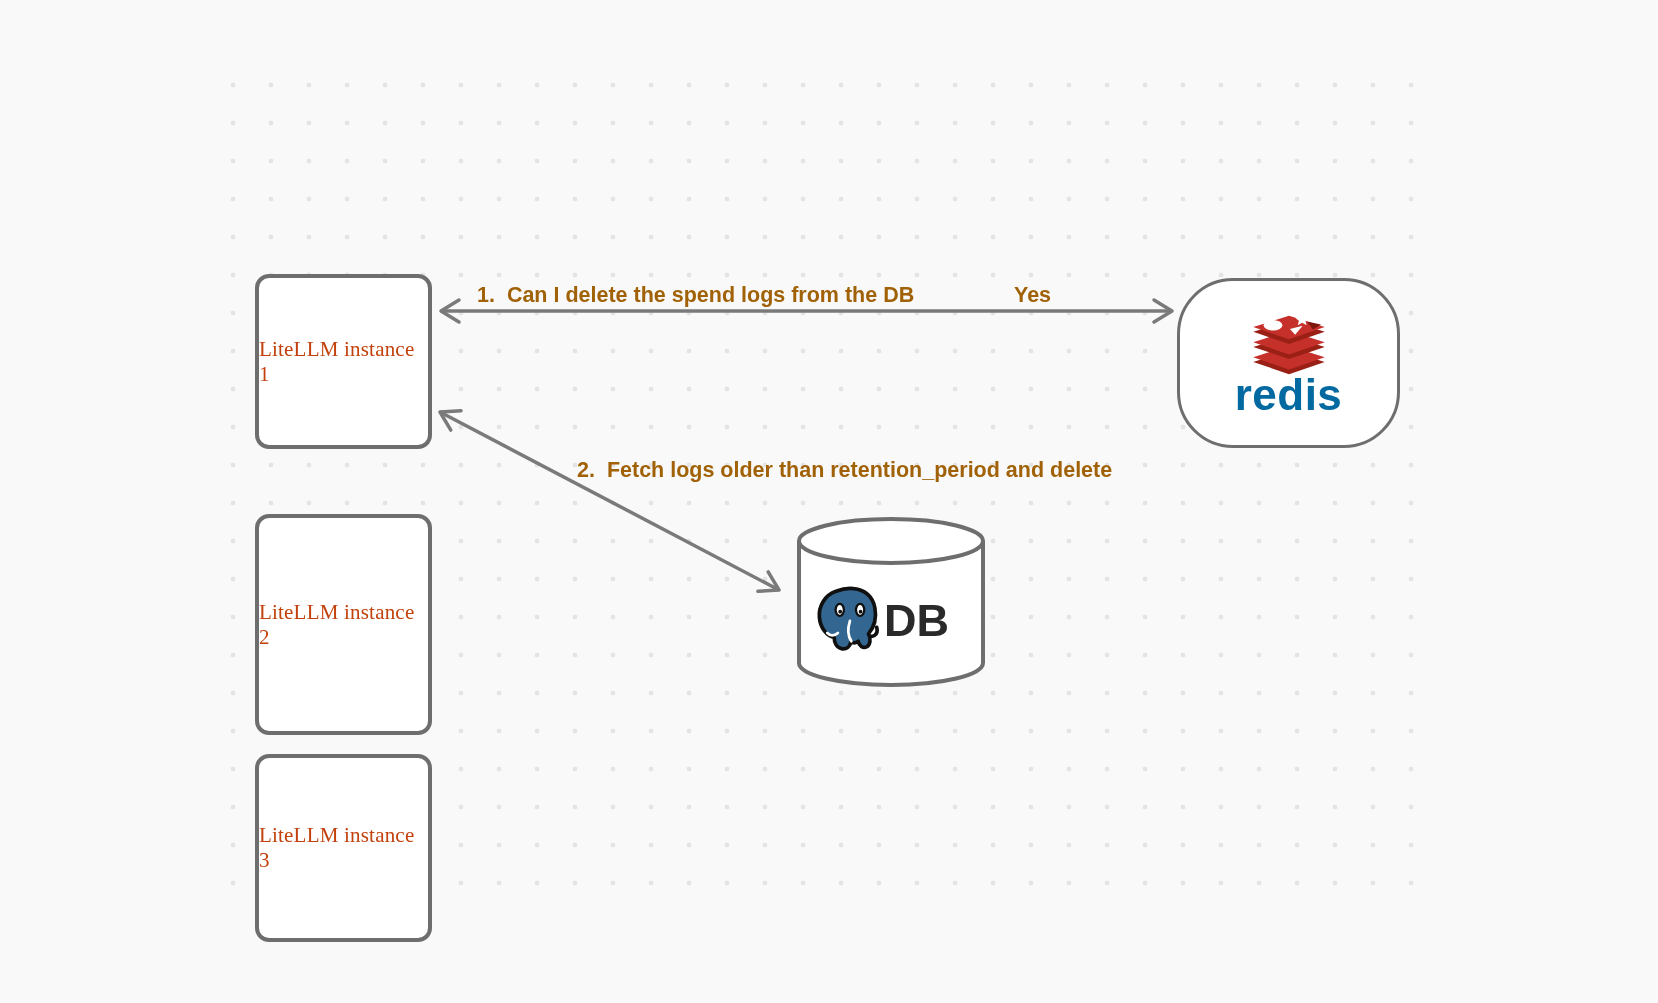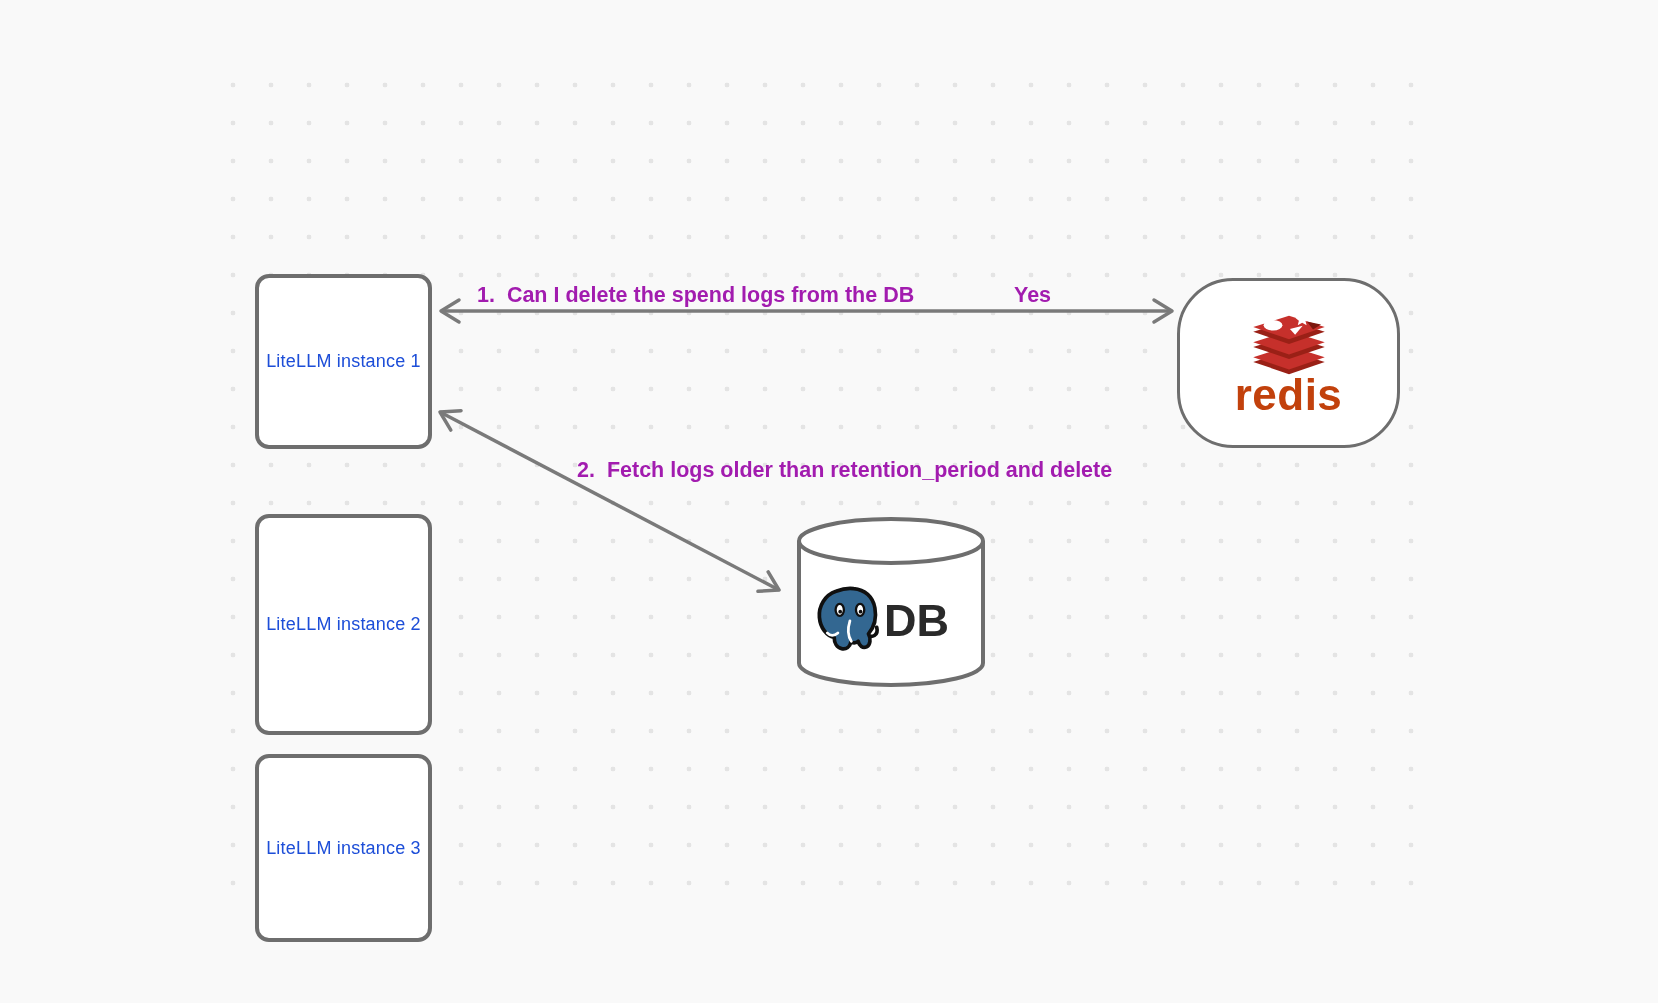--- a/index.html
+++ b/index.html
@@ -13,41 +13,41 @@
     background-image:radial-gradient(circle, #e4e4e4 2.4px, rgba(0,0,0,0) 2.6px);
     background-size:38px 38px;
   }
   .node-box{
     position:absolute;width:177px;height:175px;
     background:#ffffff;border:4px solid #6e6e6e;border-radius:14px;
     display:flex;align-items:center;justify-content:center;
     box-sizing:border-box;
   }
   .node-box .box-label{
-    font-size:18px;color:#1d4ed8;letter-spacing:0.2px;
+    font-size:21px;color:#c2410c;letter-spacing:0.2px;font-family:Liberation Serif, serif;
   }
   #box-instance-1{left:255px;top:274px;}
   #box-instance-2{left:255px;top:514px;height:221px;}
   #box-instance-3{left:255px;top:754px;height:188px;}
   .redis-node{
     position:absolute;left:1177px;top:278px;width:223px;height:170px;
     background:#ffffff;border:3.5px solid #6e6e6e;border-radius:56px;
     box-sizing:border-box;
     display:flex;flex-direction:column;align-items:center;justify-content:flex-start;
   }
   .redis-logo{margin-top:32px;}
   .redis-wordmark{
     margin-top:-4px;
-    font-size:44px;font-weight:700;color:#c2410c;letter-spacing:0.5px;
+    font-size:44px;font-weight:700;color:#0369a1;letter-spacing:0.5px;
     line-height:1;
     text-align:center;
   }
   .arrow-layer{position:absolute;left:0;top:0;width:1658px;height:1003px;}
   .arrow-label{
-    position:absolute;font-weight:700;font-size:21.5px;color:#a21caf;
+    position:absolute;font-weight:700;font-size:21.5px;color:#a16207;
     white-space:pre;line-height:26px;
   }
   #arrow1-label{left:477px;top:282px;}
   #arrow1-response{left:1014px;top:282px;}
   #arrow2-label{left:577px;top:457px;}
   .db-cylinder-svg{position:absolute;left:796px;top:516px;}
   .postgres-logo{position:absolute;left:812px;top:582px;}
   .db-label{
     position:absolute;left:884px;top:598px;
     font-size:45px;font-weight:700;color:#2a2a2a;line-height:1;

